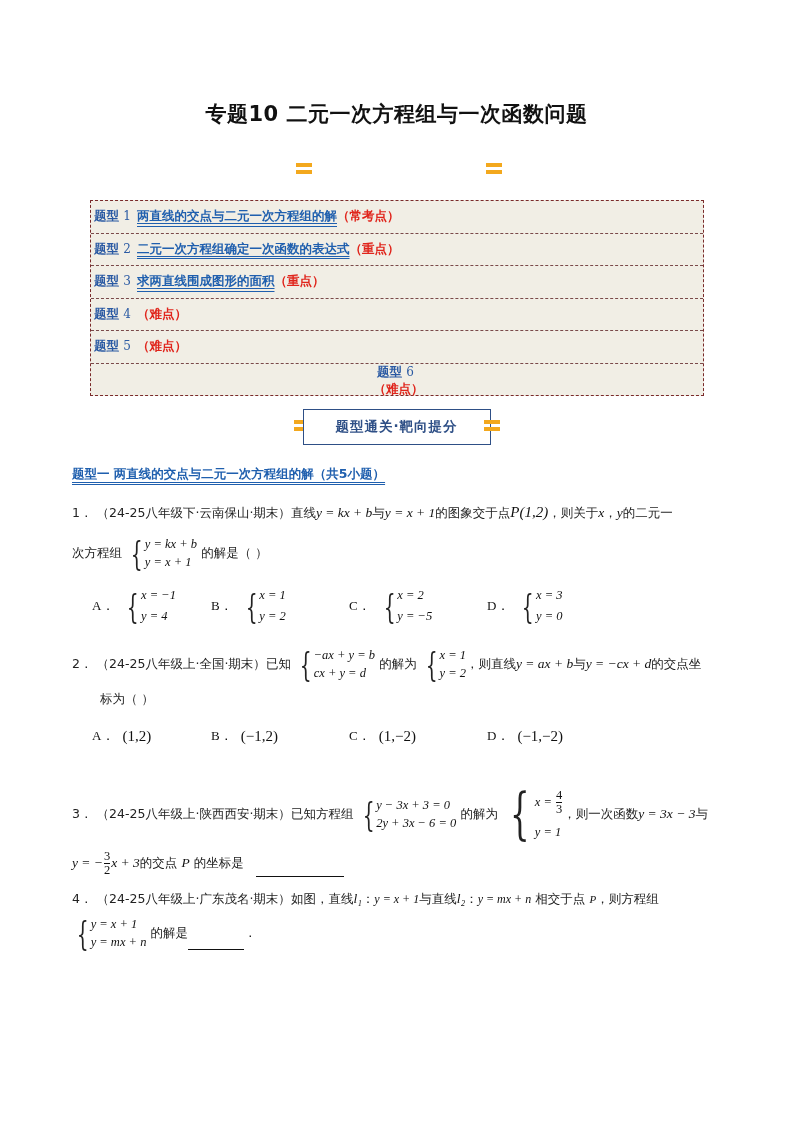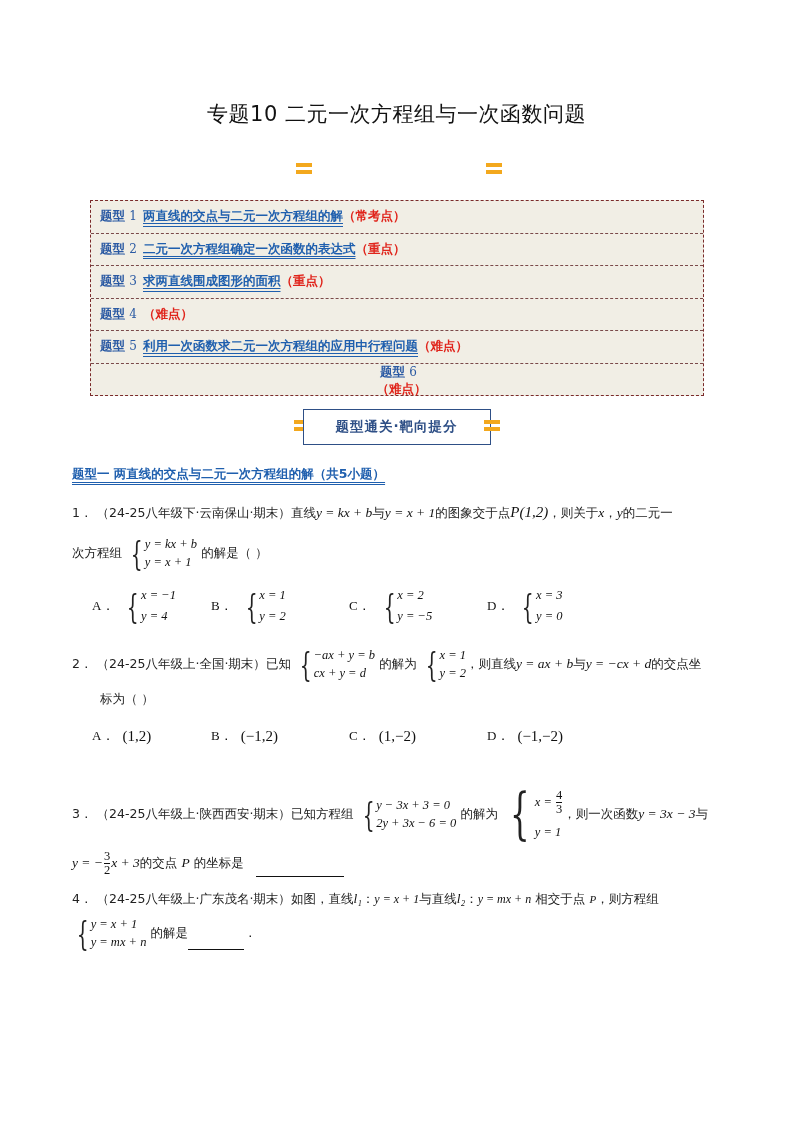--- a/index.html
+++ b/index.html
@@ -1,30 +1,30 @@
 <!DOCTYPE html>
 <html><head>
 <meta charset="utf-8">
 <style>
   html, body { margin: 0; padding: 0; background: #ffffff; }
   body { width: 793px; height: 1122px; position: relative; overflow: hidden;
          font-family: "DejaVu Serif", "Liberation Serif", serif; color: #111; }
   .title { position: absolute; top: 100px; left: 0; width: 793px; text-align: center;
-           font-family: "DejaVu Sans", sans-serif; font-weight: normal; font-size: 21px; letter-spacing: 0.5px; color: #111; }
+           font-family: "DejaVu Sans", sans-serif; font-weight: bold; font-size: 21px; letter-spacing: 0.5px; color: #111; }
   .banner { position: absolute; left: 0; width: 793px; height: 36px; }
   .banner .box { position: absolute; left: 50%; transform: translateX(-50%); top: 0;
                  width: 190px; height: 34px; border: 1.5px solid #2e4f86; background: #fff;
                  display: flex; align-items: center; justify-content: center;
                  font-family: "DejaVu Sans", sans-serif; font-weight: bold; font-size: 13.5px; color: #2e4f86; letter-spacing: 1px; }
   .banner .deco { position: absolute; top: 11px; width: 16px; height: 12px; }
   .banner .deco span { display: block; height: 4px; background: #f3a81d; margin-bottom: 3px; }
   .nav-table { position: absolute; left: 90px; top: 200px; width: 612px;
                border: 1.3px dashed #7a2a2a; background: #f1eee5; }
   .nav-row { height: 31.5px; border-bottom: 1.3px dashed #7a4a4a; display: flex; align-items: center;
-             padding-left: 9px; font-size: 13px; white-space: nowrap; }
+             padding-left: 3px; font-size: 13px; white-space: nowrap; }
   .nav-row:last-child { border-bottom: none; flex-direction: column; }
   .nav-type { color: #2b5aa3; font-family: "DejaVu Sans", sans-serif; font-weight: bold; font-size: 12.5px; margin-right: 6px; }
   .nav-type .num { font-family: "DejaVu Serif", serif; font-weight: normal; font-size: 12px; }
   .nav-link { color: #1f5fae; font-family: "DejaVu Sans", sans-serif; font-weight: bold; font-size: 12.5px;
               text-decoration: underline; text-decoration-style: double; text-underline-offset: 3px; cursor: pointer; }
   .nav-tag { color: #e0241b; font-family: "DejaVu Sans", sans-serif; font-weight: bold; font-size: 12.5px; }
   .section-head { position: absolute; left: 72px; top: 466px; font-family: "DejaVu Sans", sans-serif;
                   font-weight: bold; font-size: 12.5px; color: #1f5fae;
                   text-decoration: underline; text-decoration-style: double; text-underline-offset: 4px; }
   .q { position: absolute; left: 72px; font-size: 13px; line-height: 1; white-space: nowrap; }
@@ -72,21 +72,20 @@
     <span class="nav-type"><span>题型</span> <span class="num">3</span></span>
     <a class="nav-link">求两直线围成图形的面积</a>
     <span class="nav-tag">（重点）</span>
   </div>
   <div class="nav-row">
     <span class="nav-type"><span>题型</span> <span class="num">4</span></span>
     <span class="nav-tag">（难点）</span>
   </div>
   <div class="nav-row">
     <span class="nav-type"><span>题型</span> <span class="num">5</span></span>
-    <a class="nav-link">利用一次函数求二元一次方程组的应用中行程问题</a>
     <span class="nav-tag">（难点）</span>
   </div>
   <div class="nav-row">
     <span class="nav-type"><span>题型</span> <span class="num">6</span></span>
     <span class="nav-tag">（难点）</span>
   </div>
 </div>
 
 <div class="banner" style="top:409px;">
   <div class="deco" style="left:294px;">

